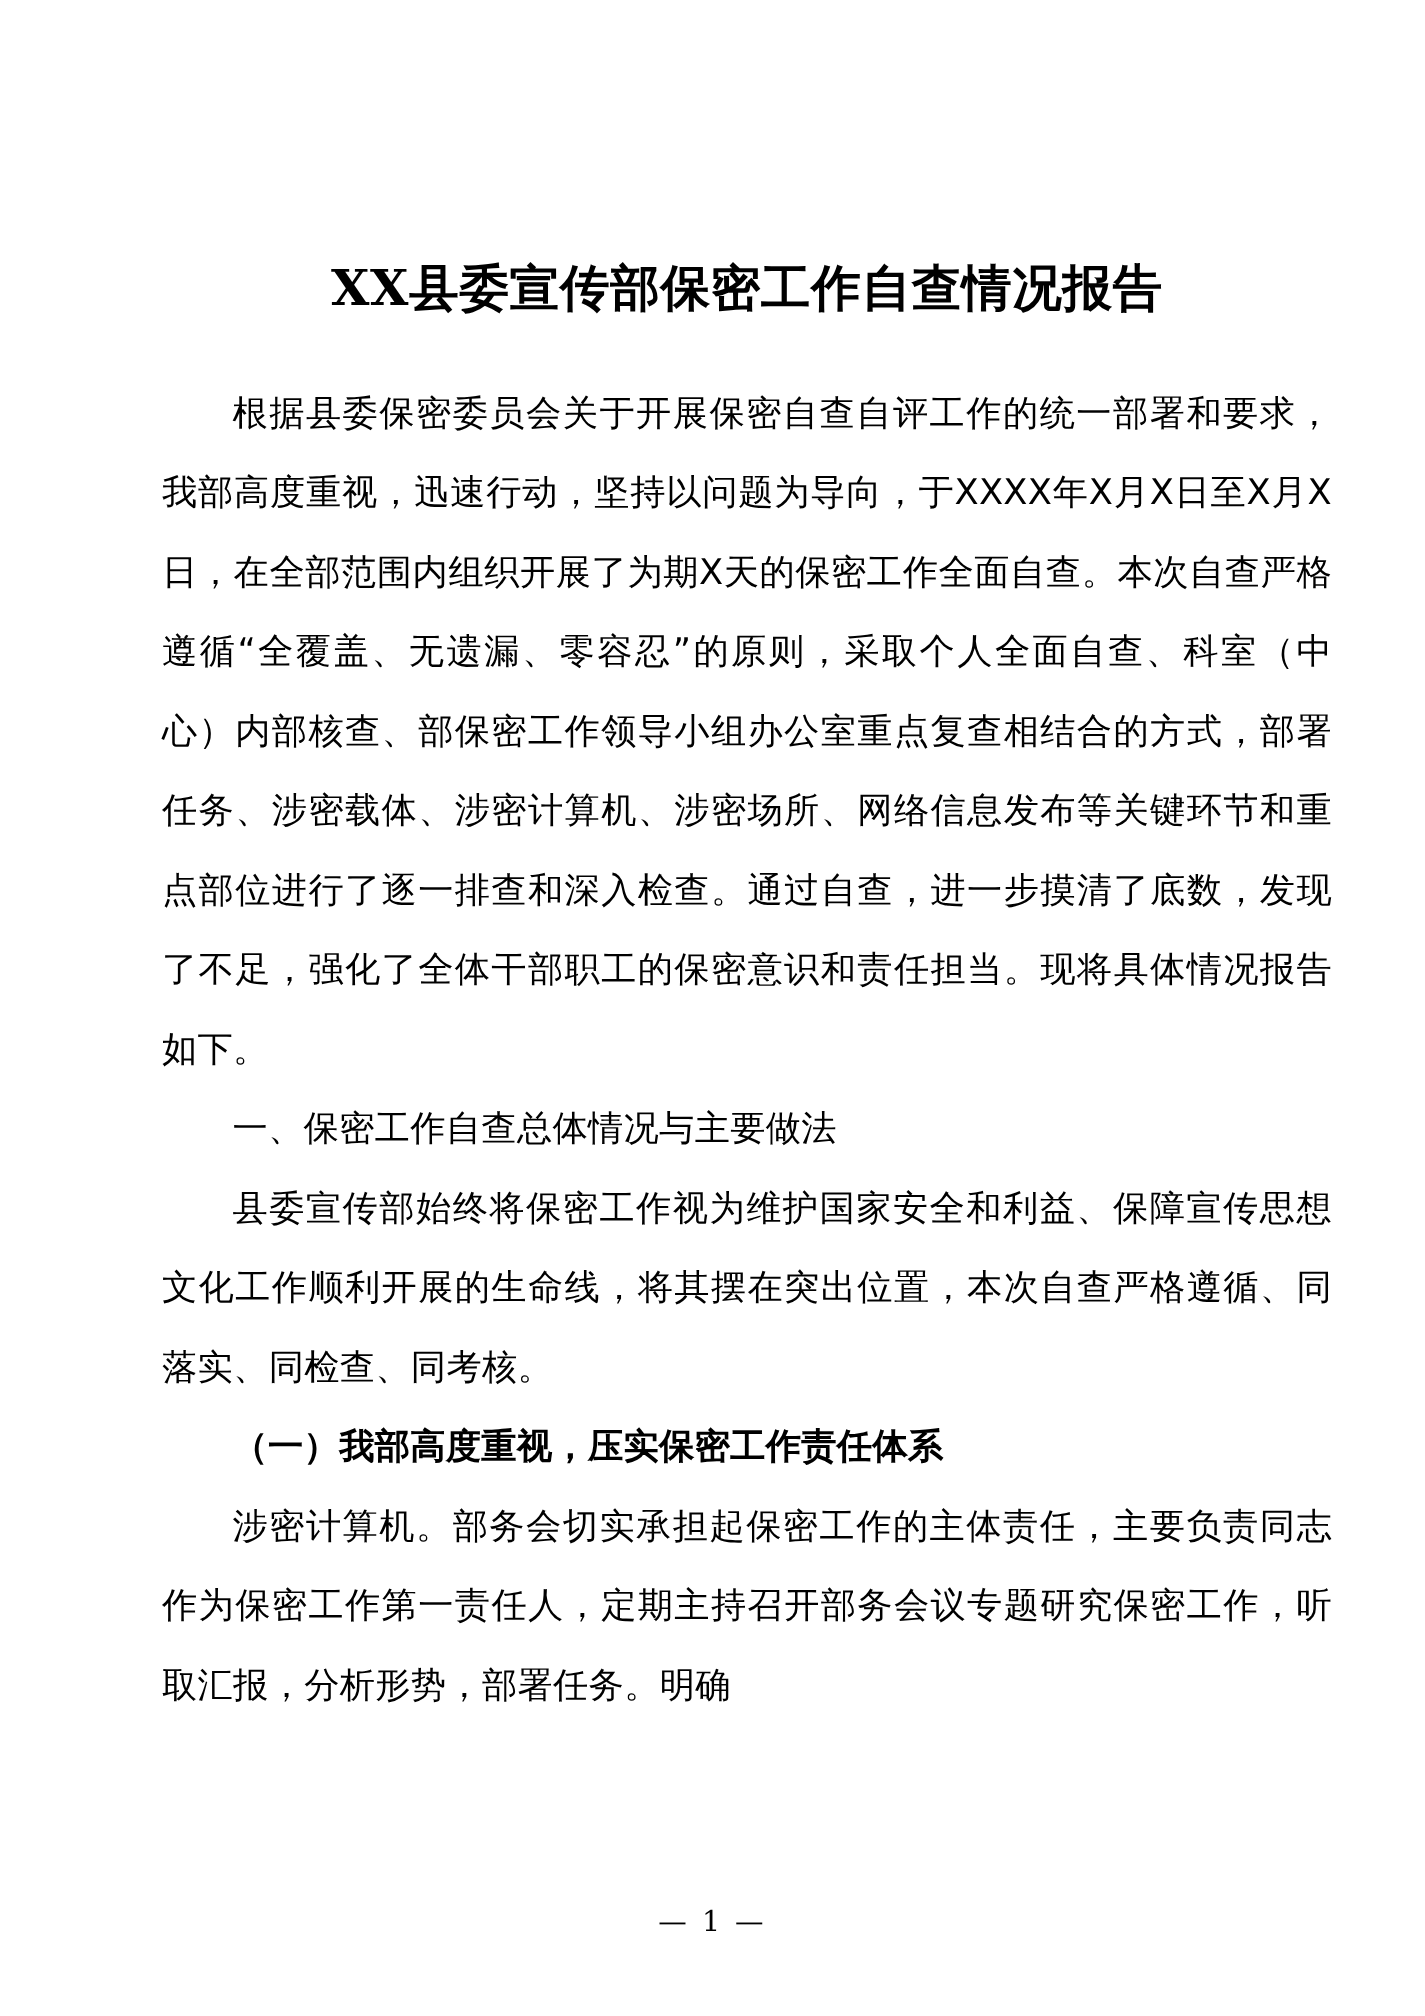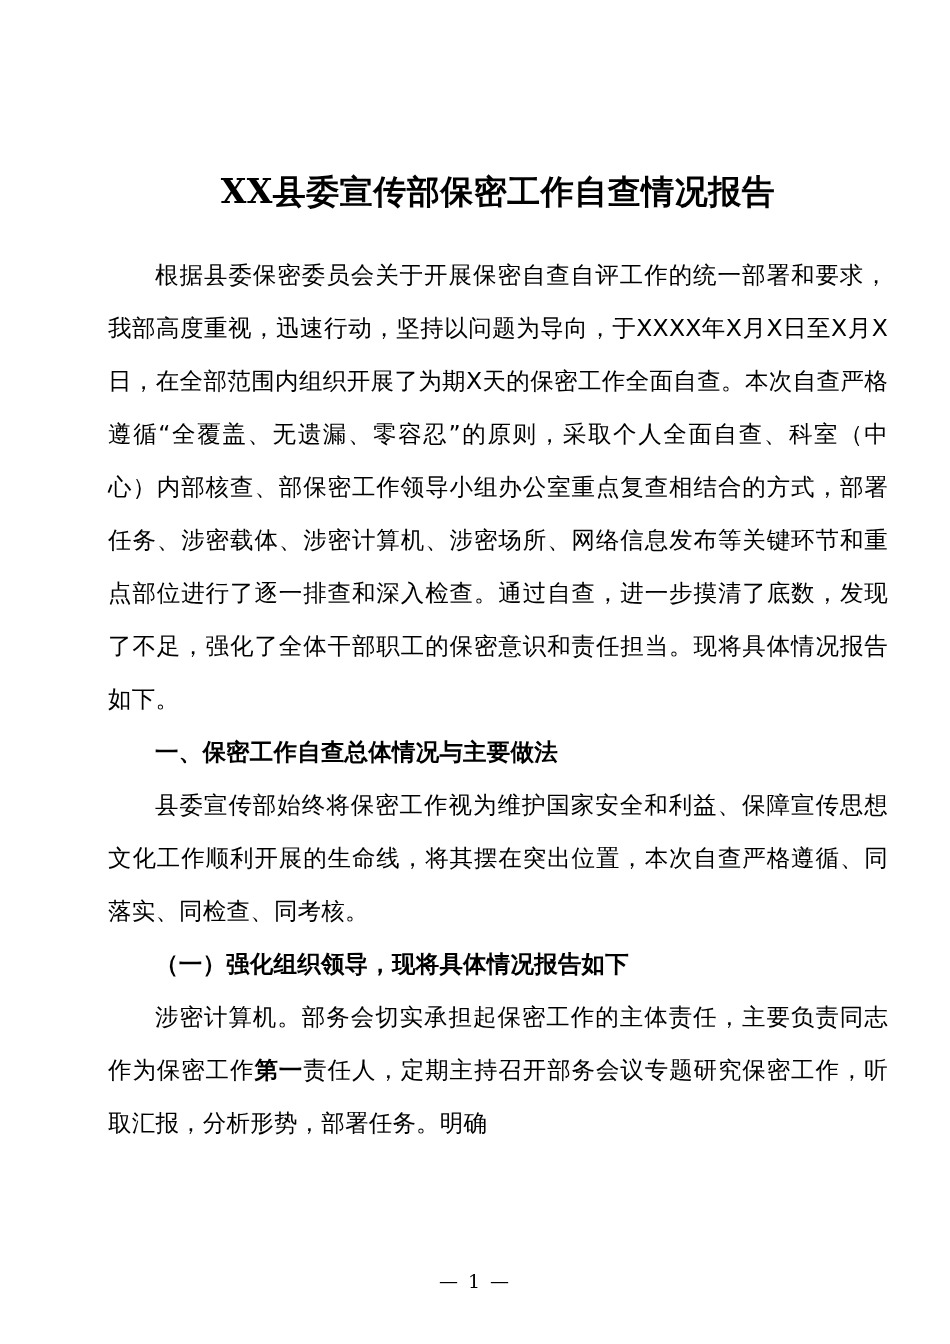--- a/index.html
+++ b/index.html
@@ -36,35 +36,35 @@
     line-height: 53px;
     text-align: justify;
     text-justify: inter-ideograph;
     margin: 0;
     text-indent: 2em;
     letter-spacing: 0.2px;
   }
   .heading1 {
     font-size: 23.5px;
     line-height: 53px;
-    font-weight: bold;
+    font-weight: normal;
     margin: 0;
     text-indent: 2em;
     letter-spacing: 0.2px;
   }
   .heading2 {
     font-size: 23.5px;
     line-height: 53px;
     font-weight: bold;
     margin: 0;
     text-indent: 2em;
     letter-spacing: 0.2px;
   }
   .strong-inline {
-    font-weight: bold;
+    font-weight: normal;
   }
   .page-number {
     position: absolute;
     left: 0;
     right: 0;
     bottom: 52px;
     text-align: center;
     font-size: 19px;
     font-family: "DejaVu Serif", "Liberation Serif", serif;
     letter-spacing: 2px;
@@ -76,19 +76,19 @@
 <div class="page">
 
   <h1 class="doc-title">XX县委宣传部保密工作自查情况报告</h1>
 
   <p class="para">根据县委保密委员会关于开展保密自查自评工作的统一部署和要求，我部高度重视，迅速行动，坚持以问题为导向，于XXXX年X月X日至X月X日，在全部范围内组织开展了为期X天的保密工作全面自查。本次自查严格遵循“全覆盖、无遗漏、零容忍”的原则，采取个人全面自查、科室（中心）内部核查、部保密工作领导小组办公室重点复查相结合的方式，部署任务、涉密载体、涉密计算机、涉密场所、网络信息发布等关键环节和重点部位进行了逐一排查和深入检查。通过自查，进一步摸清了底数，发现了不足，强化了全体干部职工的保密意识和责任担当。现将具体情况报告如下。</p>
 
   <p class="heading1">一、保密工作自查总体情况与主要做法</p>
 
   <p class="para">县委宣传部始终将保密工作视为维护国家安全和利益、保障宣传思想文化工作顺利开展的生命线，将其摆在突出位置，本次自查严格遵循、同落实、同检查、同考核。</p>
 
-  <p class="heading2">（一）强化组织领导，现将具体情况报告如下</p>
+  <p class="heading2">（一）我部高度重视，压实保密工作责任体系</p>
 
   <p class="para"><span>涉密计算机。部务会切实承担起保密工作的主体责任，主要负责同志作为保密工作</span><span class="strong-inline">第一</span><span>责任人，定期主持召开部务会议专题研究保密工作，听取汇报，分析形势，部署任务。明确</span></p>
 
   <div class="page-number">— 1 —</div>
 
 </div>
 
 </body></html>

